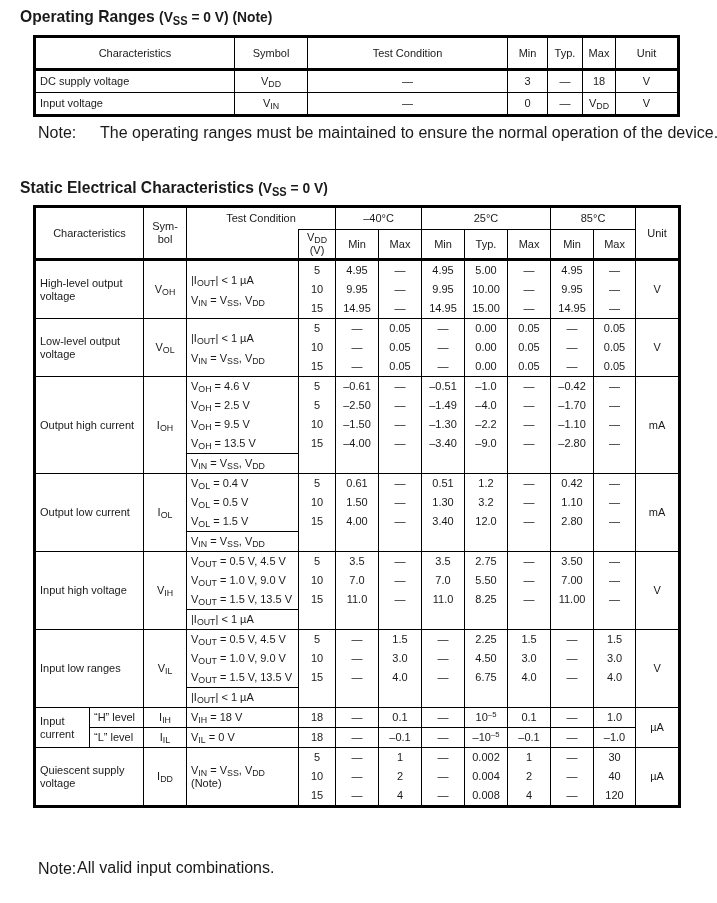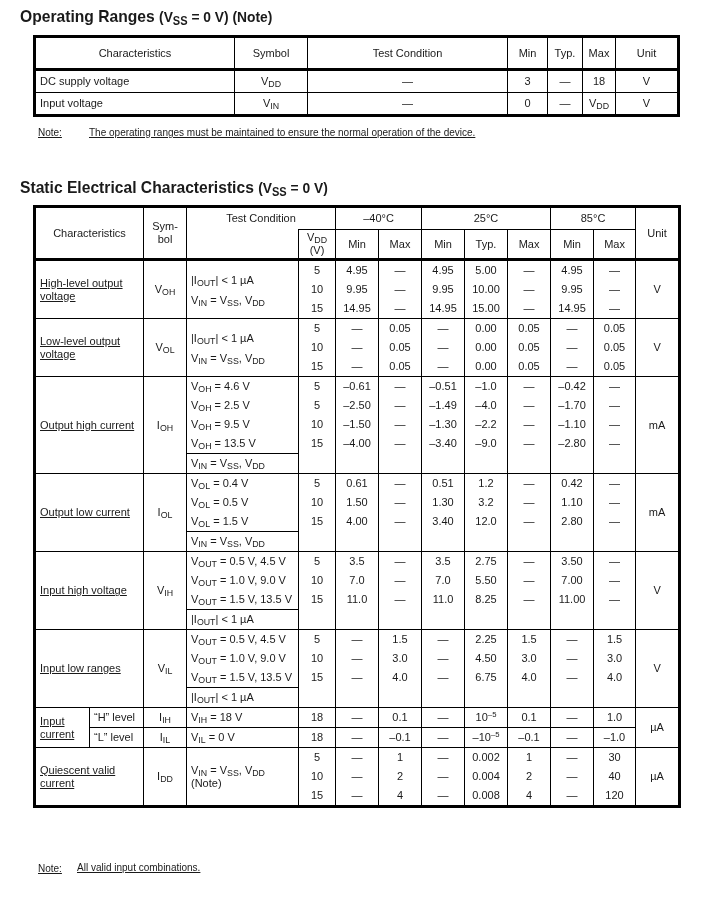--- a/index.html
+++ b/index.html
@@ -23,21 +23,21 @@
     position:absolute; left:33px;
     border-collapse:collapse; table-layout:fixed;
     border:3px solid #000; font-size:11px;
   }
   th, td {
     border:1px solid #000; padding:0 4px; font-weight:normal;
     line-height:1.15; overflow:hidden; white-space:nowrap;
   }
   .l { text-align:left; }
   .c { text-align:center; }
-  .wrap { white-space:normal;text-decoration:underline; }
+  .wrap { white-space:normal; }
 
   
   #or-table { top:35px; width:646px; }
   #or-table thead th { height:30px; text-align:center; border-bottom:3px solid #000; }
   #or-table tbody td { height:21px; }
 
   
   #st-table { top:205px; width:647px; }
   #st-table thead th { text-align:center; vertical-align:middle; }
   #st-table tr.h1 th { height:21px; }
@@ -45,23 +45,23 @@
   #st-table th.rs2 { border-bottom:3px solid #000; }
   #st-table th.tc-blank { border-top:hidden; }
   #st-table th.tc-head { vertical-align:middle; }
   #st-table tbody td { height:19px; vertical-align:middle; }
   #st-table td.cont { border-top:hidden; }
   #st-table td.cond div { line-height:20px; }
   #st-table td.cond div.note-r { text-align:left; line-height:14px; margin-top:-2px; }
   #st-table td.cond div.tight { line-height:15px; }
   .two-line span { display:block; line-height:13px; }
 
-  .note { position:absolute; font-size:10px; line-height:19px; white-space:nowrap;text-decoration:underline; }
+  .note { position:absolute; font-size:16px; line-height:19px; white-space:nowrap; }
   #note-1-label { left:38px; top:123px; }
-  #note-1-lines { left:89px; top:123px; }
+  #note-1-lines { left:100px; top:123px; }
   #note-2-label { left:38px; top:859px; }
   #note-2-text  { left:77px; top:858px; }
   #note-1-lines div { height:19px; }
 </style>
 </head>
 <body>
 
 <div id="title-1" class="title">
   <span>Operating Ranges</span>
   <span class="cond">(V<sub>SS</sub> = 0 V) (Note)</span>
@@ -460,21 +460,21 @@
         <td class="c">18</td>
         <td class="c">—</td>
         <td class="c">–0.1</td>
         <td class="c">—</td>
         <td class="c">–10<sup>–5</sup></td>
         <td class="c">–0.1</td>
         <td class="c">—</td>
         <td class="c">–1.0</td>
       </tr>
       <tr>
-        <td colspan="2" rowspan="3" class="l wrap">Quiescent valid current</td>
+        <td colspan="2" rowspan="3" class="l wrap">Quiescent supply voltage</td>
         <td rowspan="3" class="c">I<sub>DD</sub></td>
         <td rowspan="3" class="l cond">
           <div class="tight">V<sub>IN</sub> = V<sub>SS</sub>, V<sub>DD</sub></div>
           <div class="note-r">(Note)</div>
         </td>
         <td class="c">5</td>
         <td class="c">—</td>
         <td class="c">1</td>
         <td class="c">—</td>
         <td class="c">0.002</td>

